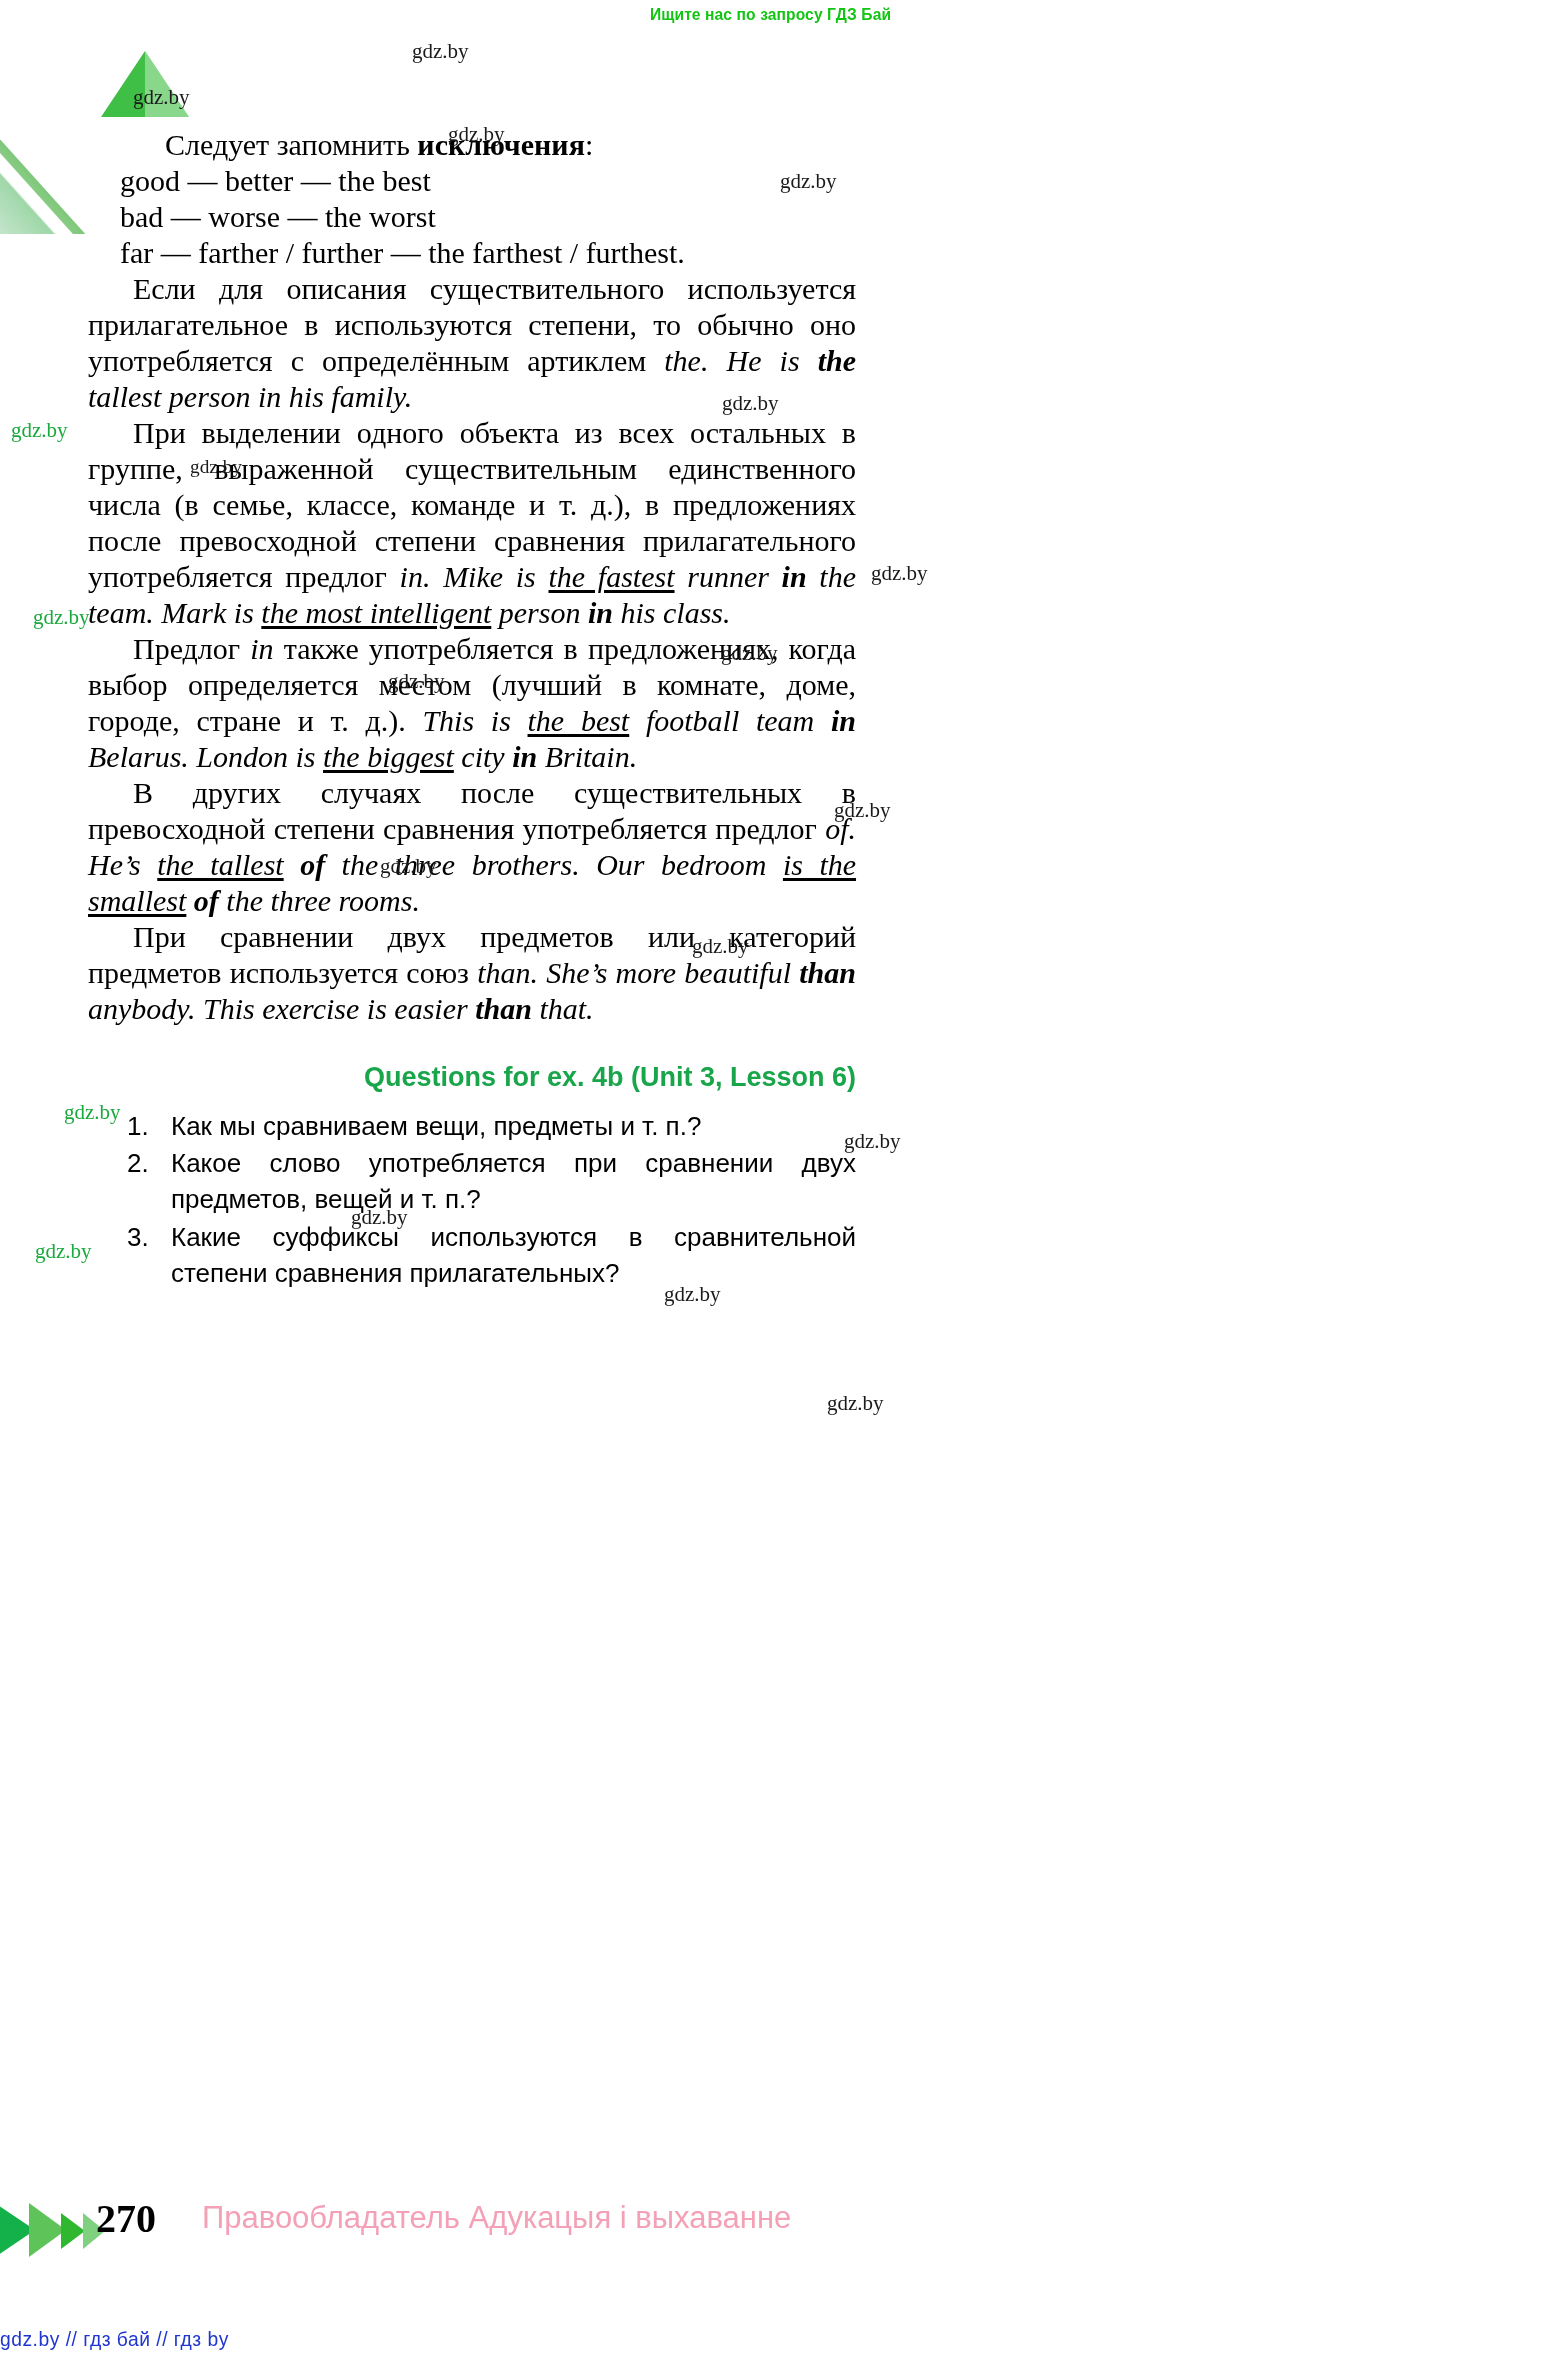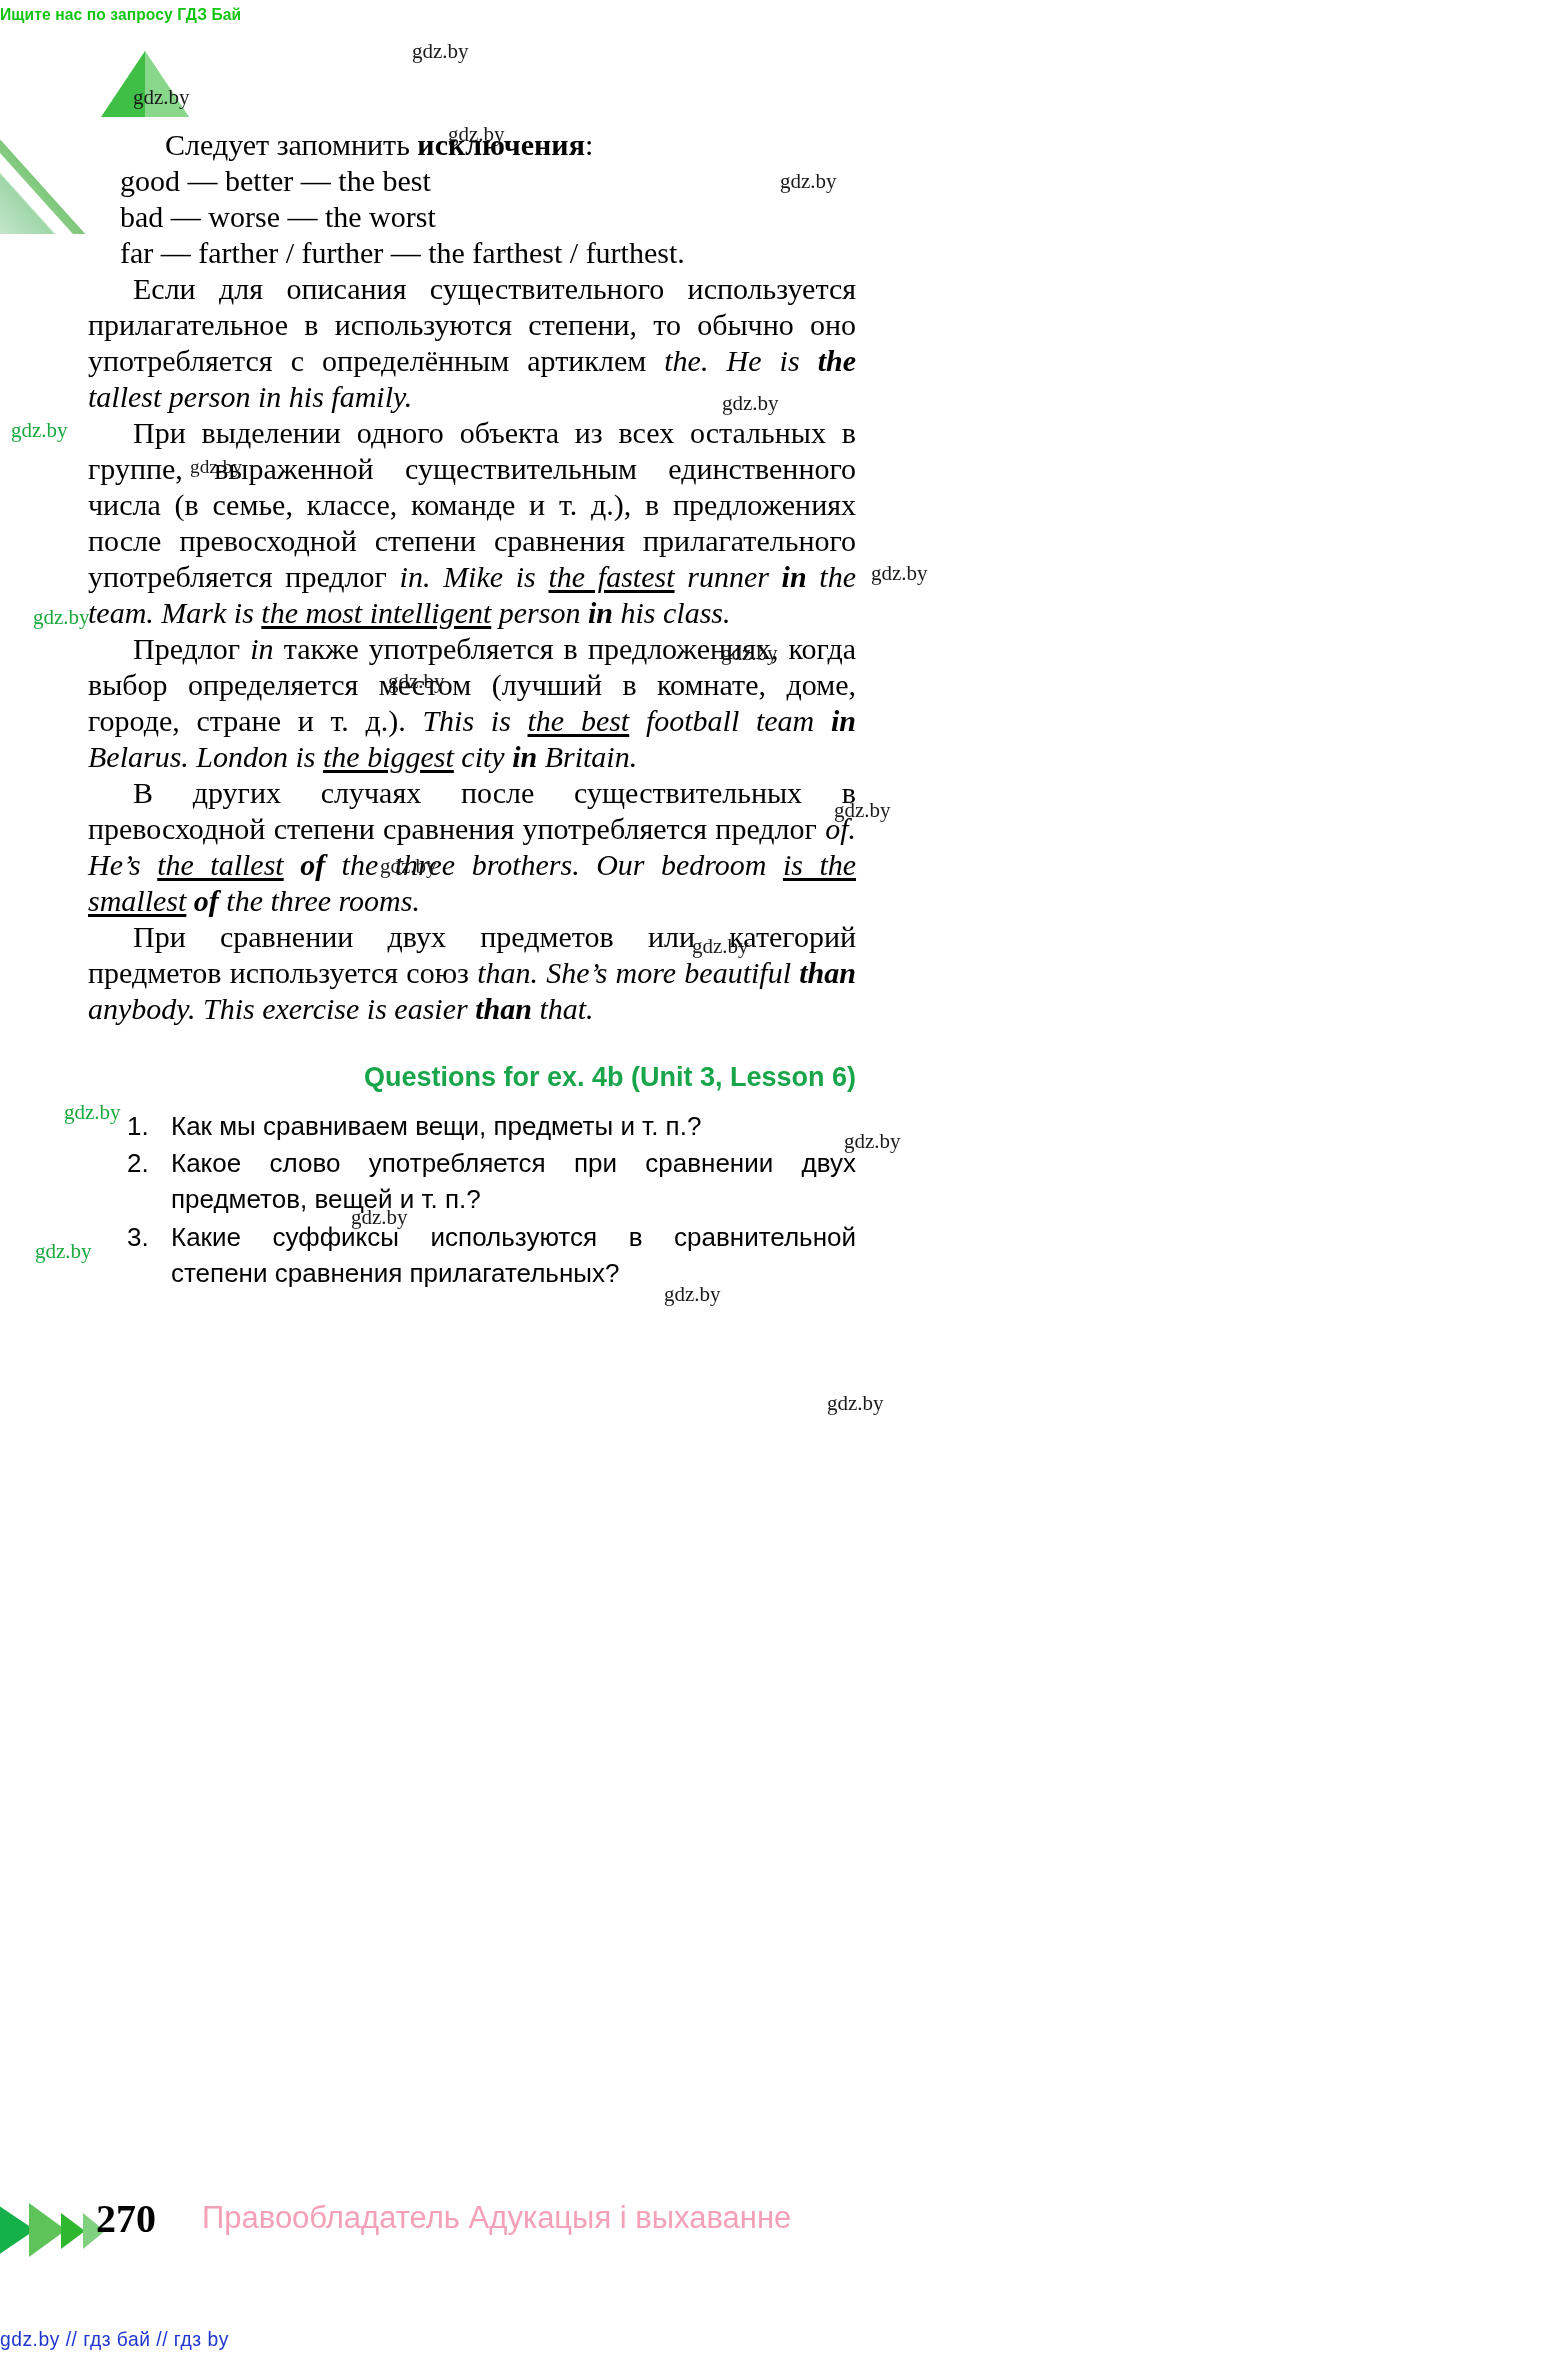--- a/index.html
+++ b/index.html
@@ -66,21 +66,21 @@
     border-left: 0 solid transparent;
     border-right: 44px solid transparent;
     border-bottom: 66px solid rgba(255,255,255,0.38);
   }
 
   
   .top-tagline {
     position: absolute;
     left: 0; right: 0;
     top: 5.5px;
-    text-align: left;
+    text-align: center;
     font-family: "Liberation Sans", sans-serif;
     font-size: 15.6px;
     font-weight: bold;
     color: #13c513;
     letter-spacing: 0.1px;
   }
 
   
   .wm {
     position: absolute;

